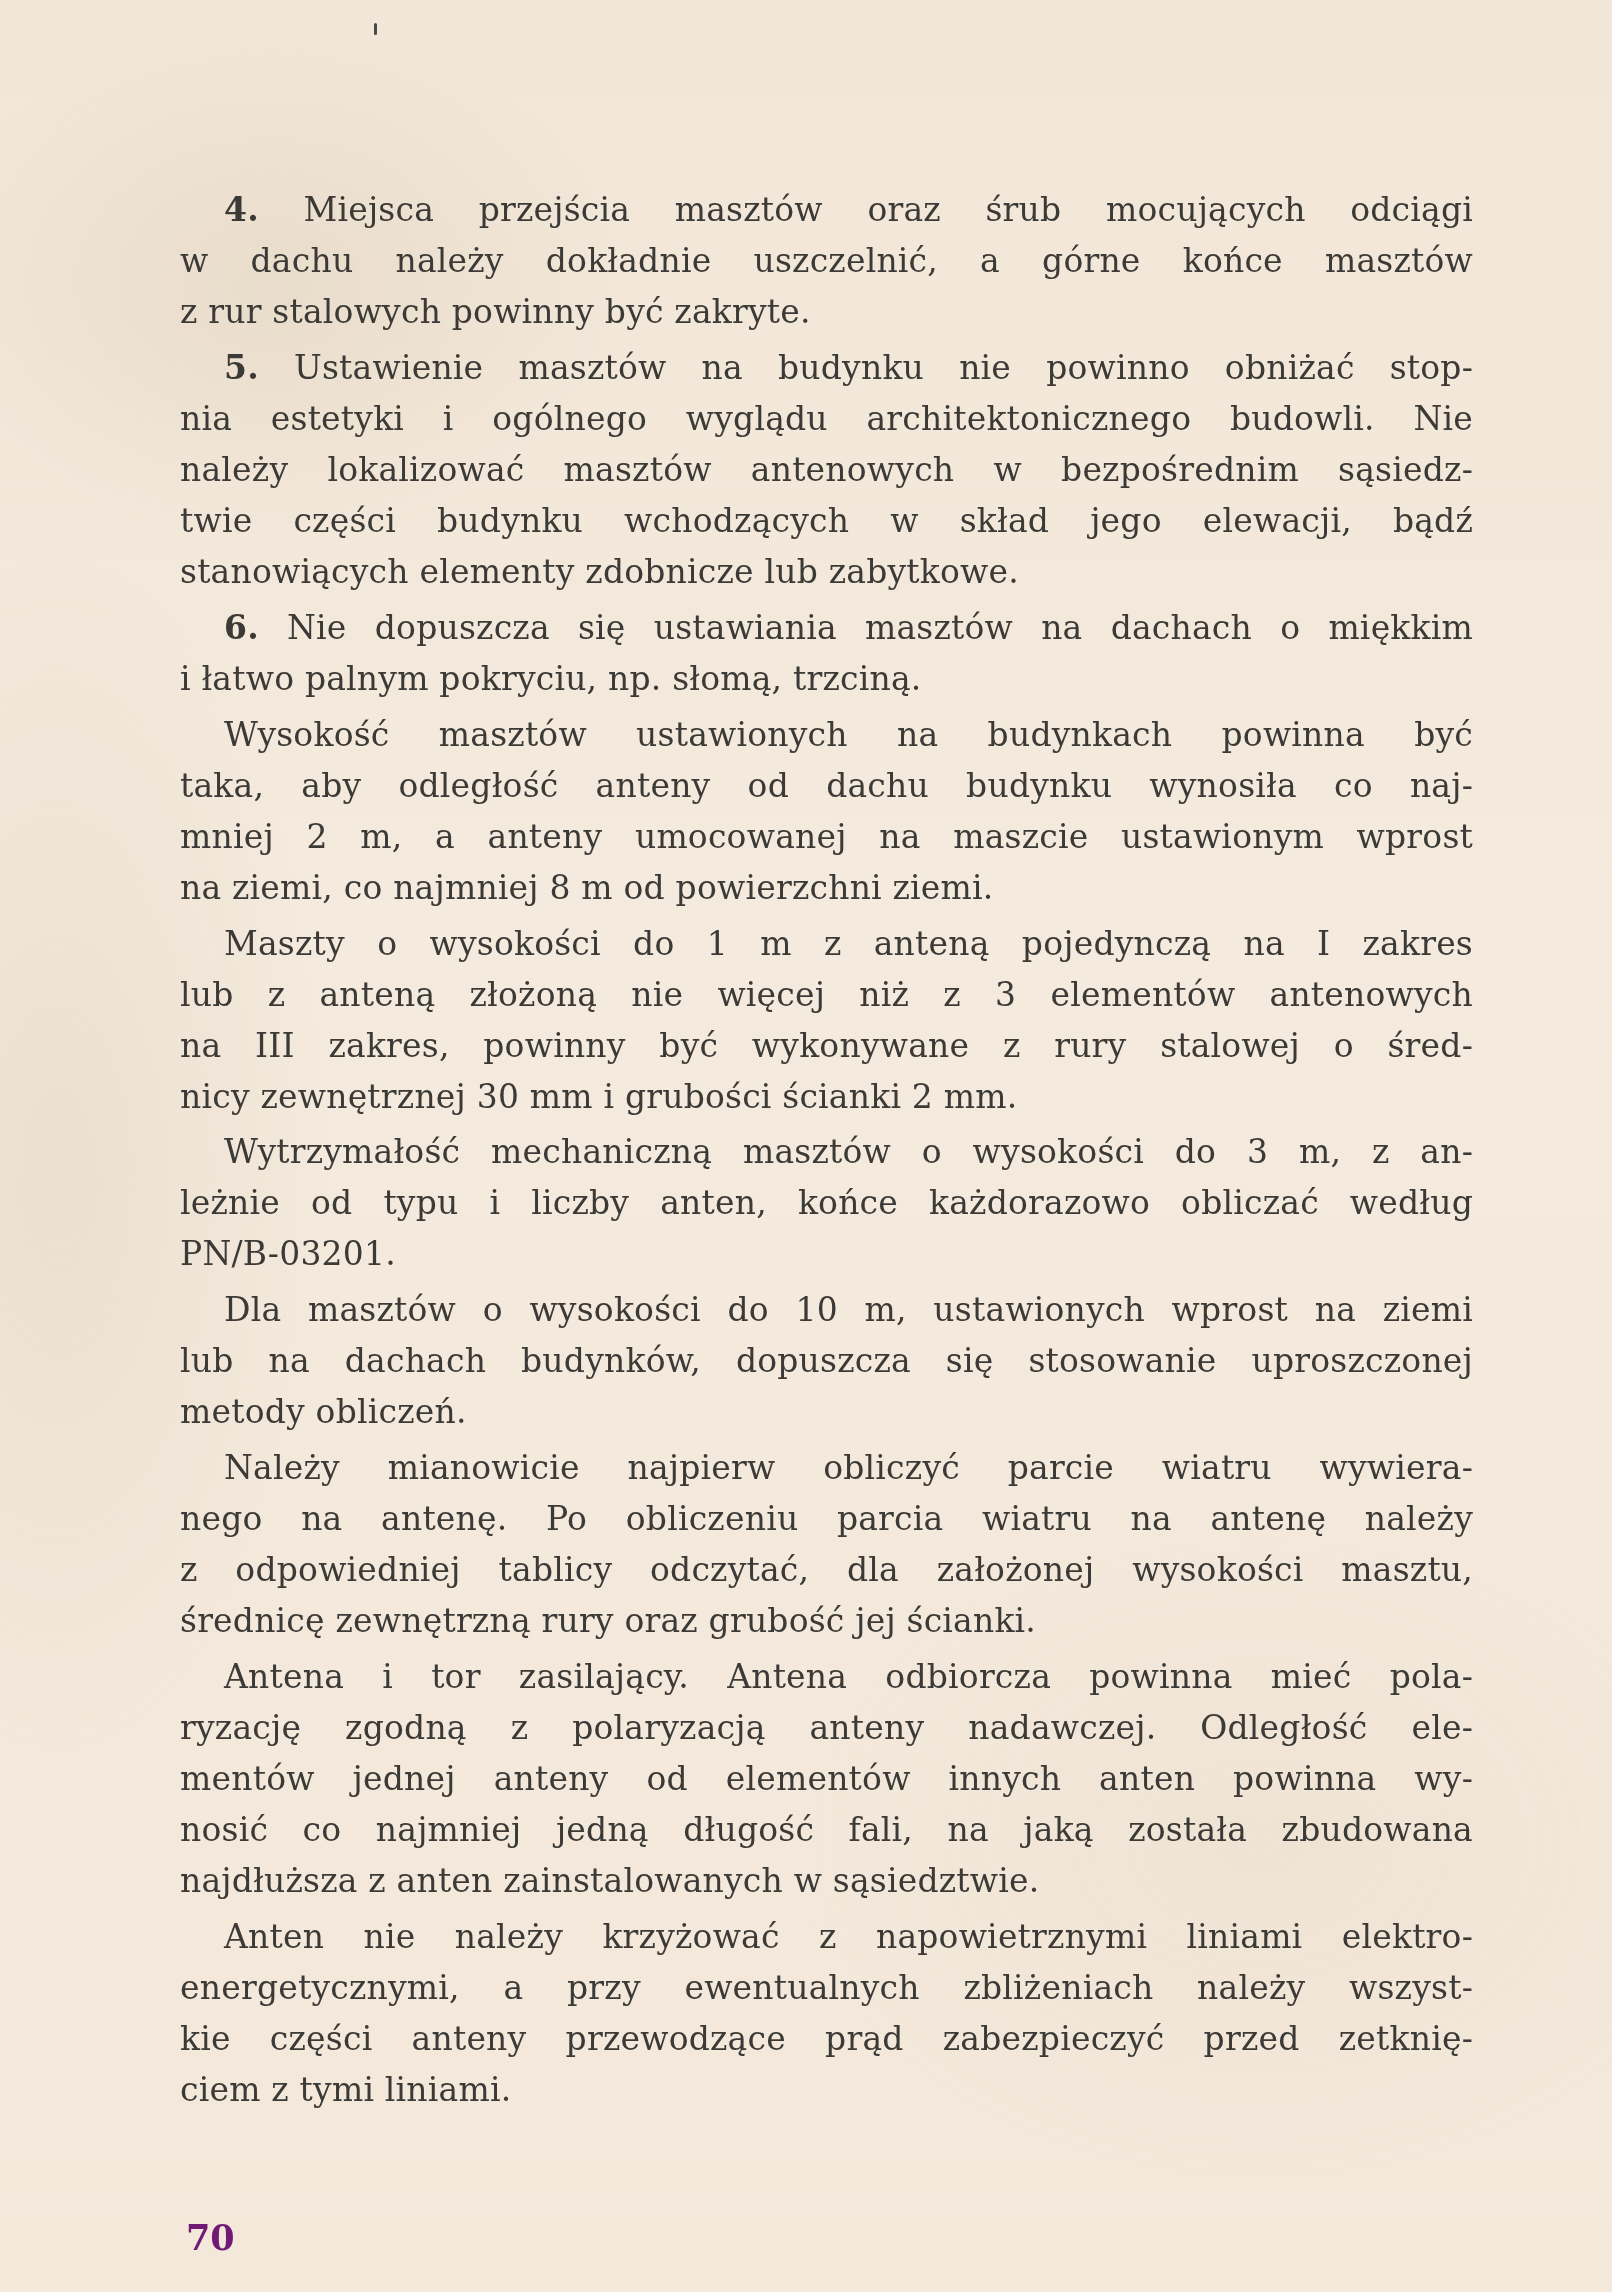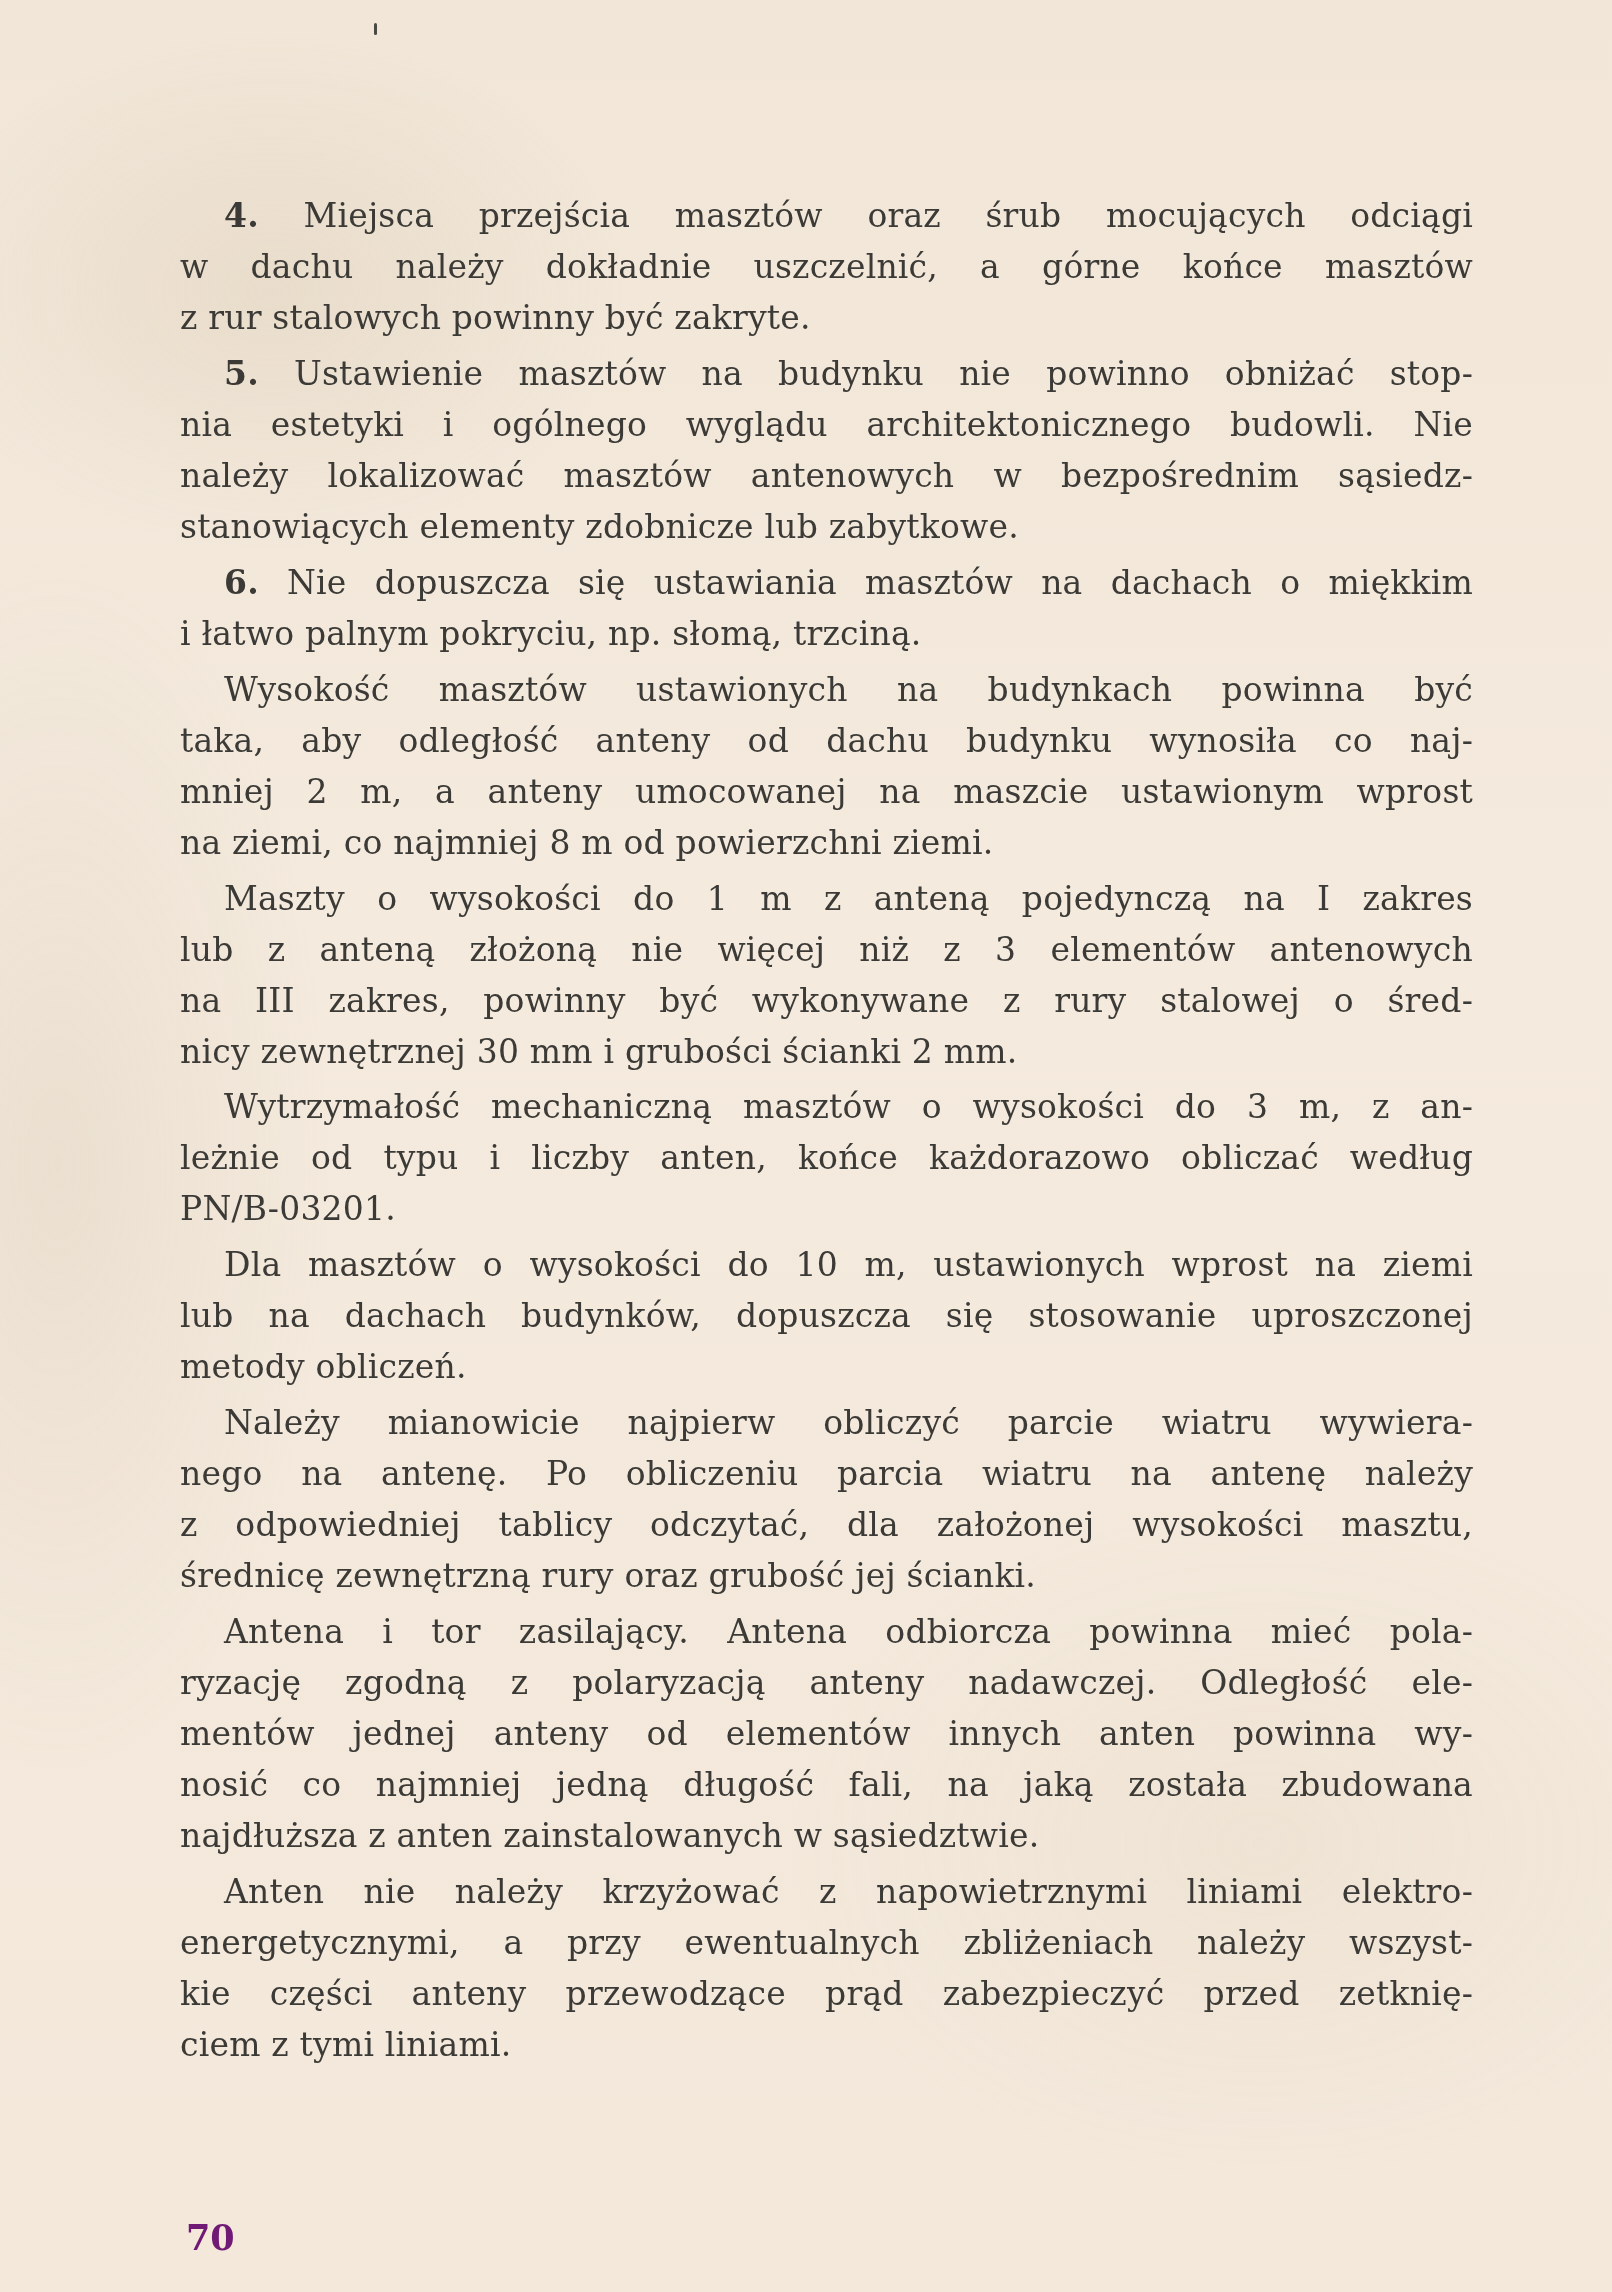--- a/index.html
+++ b/index.html
@@ -31,21 +31,21 @@
       left: 374px;
       top: 23px;
       width: 2.9px;
       height: 11.6px;
       border-radius: 1.9px;
       background: #4a4a44;
     }
     .text-block {
       position: absolute;
       left: 180px;
-      top: 190px;
+      top: 184px;
       width: 1293px;
     }
     .para {
       margin: 0 0 4.9px 0;
     }
     .line {
       display: block;
       height: 51px;
       line-height: 51px;
       font-size: 33px;
@@ -89,20 +89,21 @@
     <div class="para">
       <span class="line indent"><span class="num">4.</span> <span>Miejsca przejścia masztów oraz śrub mocujących odciągi</span></span>
       <span class="line">w dachu należy dokładnie uszczelnić, a górne końce masztów</span>
       <span class="line last">z rur stalowych powinny być zakryte.</span>
     </div>
 
     <div class="para">
       <span class="line indent"><span class="num">5.</span> <span>Ustawienie masztów na budynku nie powinno obniżać stop-</span></span>
       <span class="line">nia estetyki i ogólnego wyglądu architektonicznego budowli. Nie</span>
       <span class="line">należy lokalizować masztów antenowych w bezpośrednim sąsiedz-</span>
+      <span class="line">twie części budynku wchodzących w skład jego elewacji, bądź</span>
       <span class="line last">stanowiących elementy zdobnicze lub zabytkowe.</span>
     </div>
 
     <div class="para">
       <span class="line indent"><span class="num">6.</span> <span>Nie dopuszcza się ustawiania masztów na dachach o miękkim</span></span>
       <span class="line last">i łatwo palnym pokryciu, np. słomą, trzciną.</span>
     </div>
 
     <div class="para">
       <span class="line indent">Wysokość masztów ustawionych na budynkach powinna być</span>

